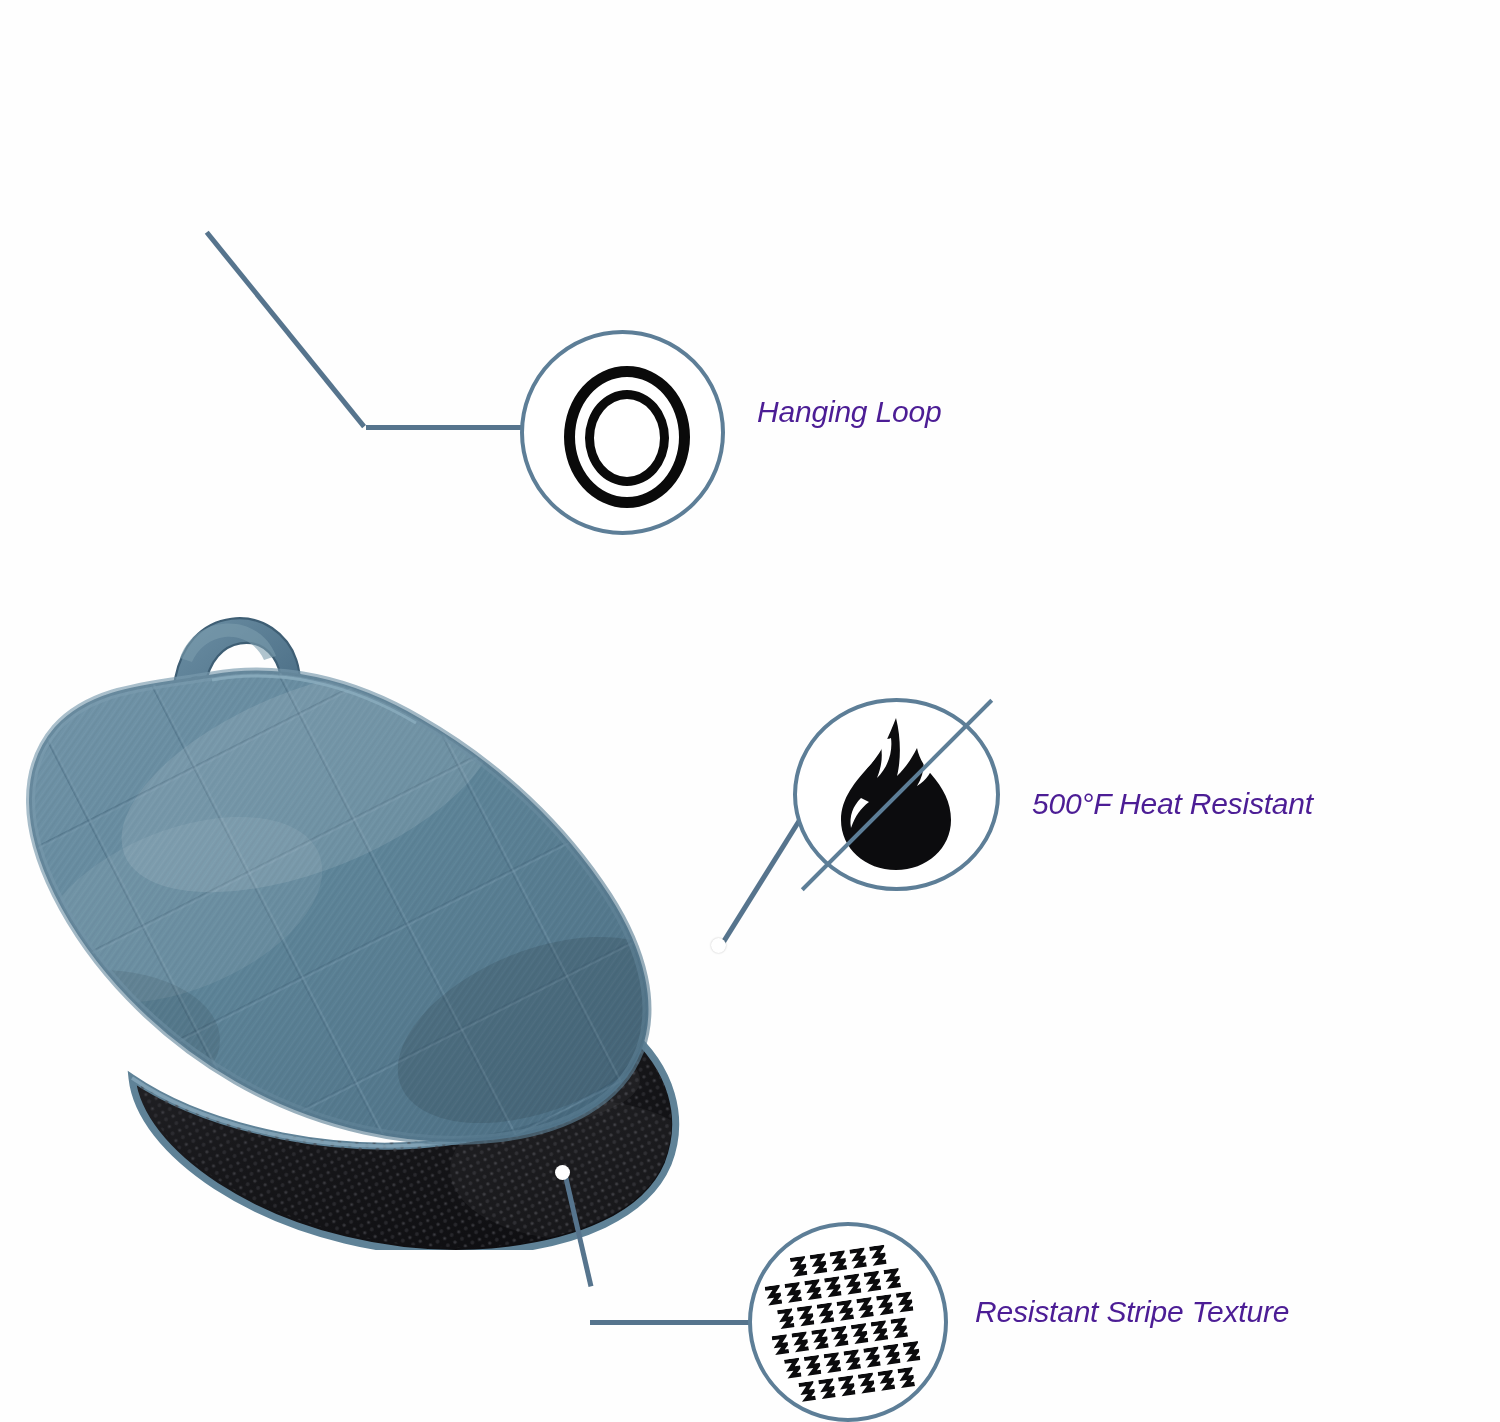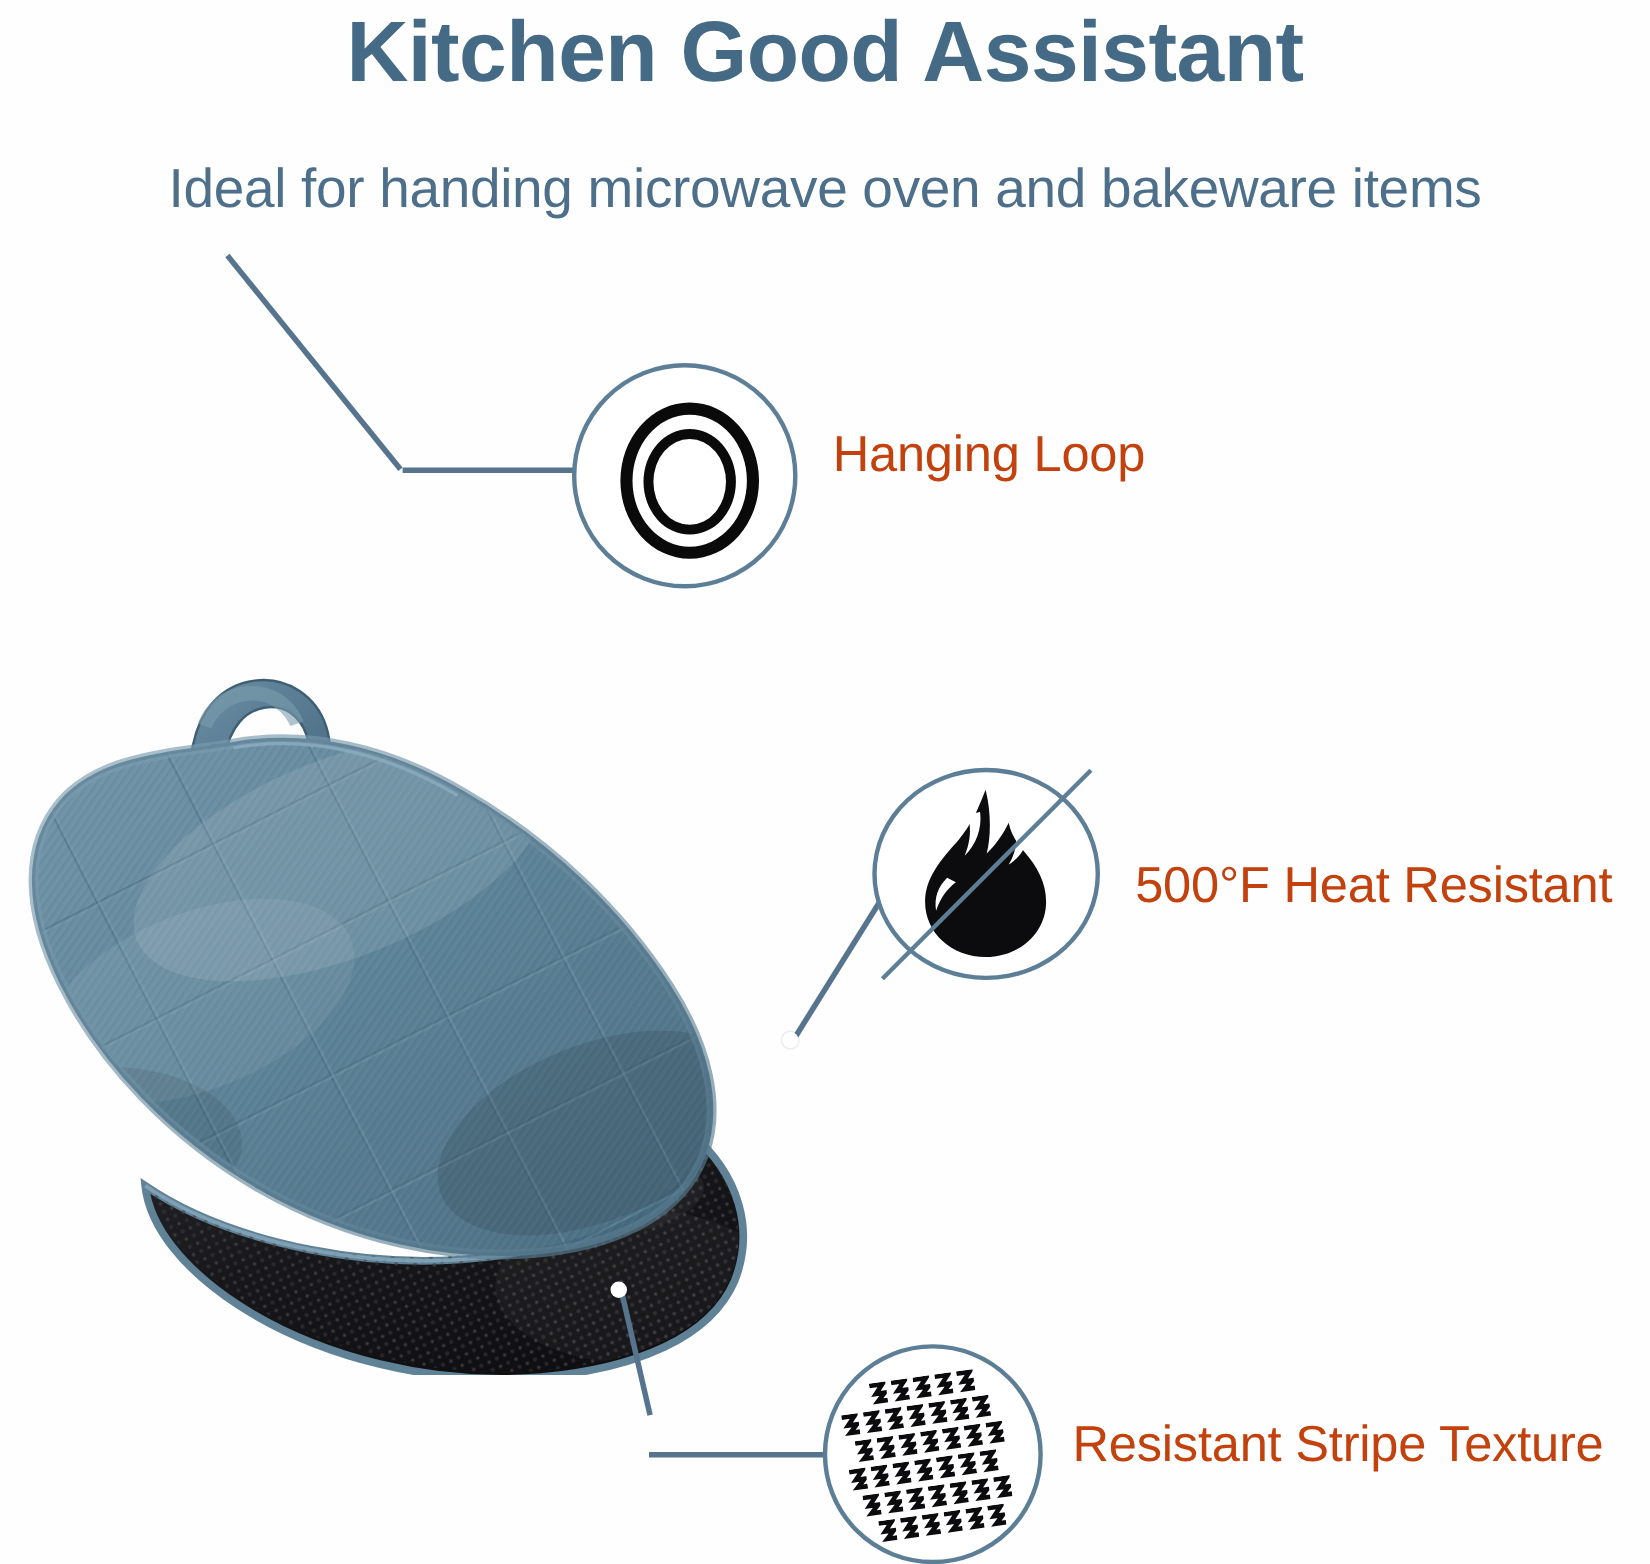--- a/index.html
+++ b/index.html
@@ -34,23 +34,24 @@
     border:4px solid #5d7e97;
     border-radius:50%;
     background:#ffffff;
   }
   #callout-loop-circle   { left:520px; top:330px;  width:205px; height:205px; }
   #callout-heat-circle   { left:793px; top:698px;  width:207px; height:193px; }
   #callout-neo-circle    { left:748px; top:1222px; width:200px; height:200px; }
 
   .callout-label {
     position:absolute;
-    font-size:46px; font-weight:400; line-height:54px;
-    color:#c2410c; letter-spacing:-0.2px;
+    font-size:30px; font-weight:400; line-height:54px;
+    color:#4c1d95; letter-spacing:-0.2px;
     white-space:nowrap;
+    font-style:italic;
   }
   #label-loop { left:757px;  top:385px;  }
   #label-heat { left:1032px; top:777px;  }
   #label-neo  { left:975px;  top:1285px; }
 
   
   .ring {
     position:absolute; border-radius:50%; border-style:solid;
     border-color:#0a0a0a; background:transparent;
   }
@@ -83,22 +84,20 @@
     box-shadow:0 0 2px rgba(0,0,0,.25);
   }
 
   
   #mitt { position:absolute; left:-20px; top:610px; width:790px; height:640px; }
 </style>
 </head>
 <body>
 
 <div id="header">
-  <div id="page-title">Kitchen Good Assistant</div>
-  <div id="page-subtitle">Ideal for handing microwave oven and bakeware items</div>
 </div>
 
 <div id="mitt">
   <svg width="790" height="640" viewBox="0 0 790 640">
     <defs>
       <linearGradient id="shellGrad" x1="0.15" y1="0.05" x2="0.85" y2="0.95">
         <stop offset="0%" stop-color="#6e91a6"></stop>
         <stop offset="28%" stop-color="#628characters"></stop>
         <stop offset="30%" stop-color="#628899"></stop>
         <stop offset="62%" stop-color="#5a7f93"></stop>

